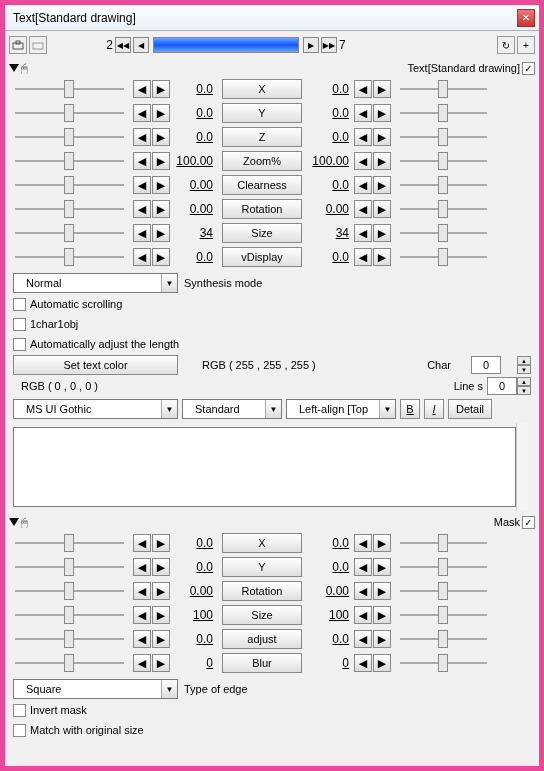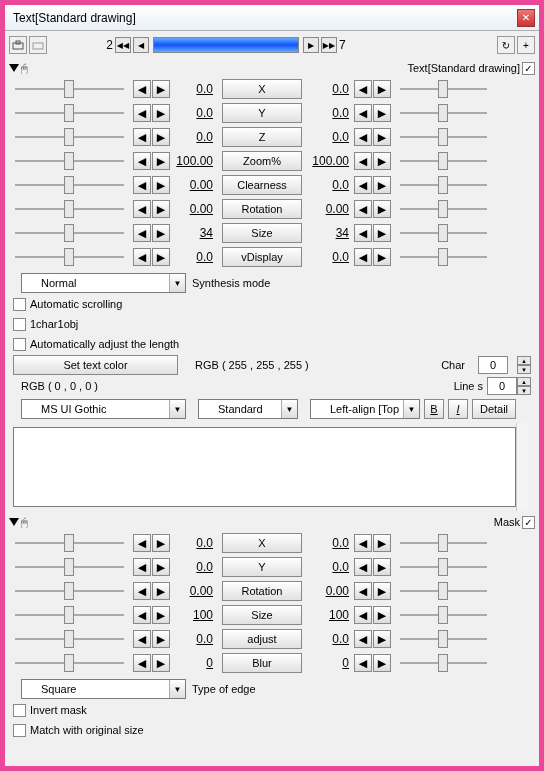--- a/index.html
+++ b/index.html
@@ -22,21 +22,21 @@
 .section-label { margin-left: auto; font-size: 11px; }
 .chk { width: 13px; height: 13px; border: 1px solid #888; background: #fff; display:flex; align-items:center; justify-content:center; font-size:10px; cursor:pointer; }
 .param-row { display:flex; align-items:center; height:24px; gap:1px; }
 .slider { width: 121px; height: 18px; position:relative; margin-right:2px; }
 .slider-r { width: 99px; }
 .slider-track { position:absolute; left:6px; right:6px; top:8px; height:2px; background:#aaa; }
 .slider-thumb { position:absolute; width:10px; height:18px; background:#e8e8e8; border:1px solid #888; top:0; }
 .steps { width:18px; height:18px; border:1px solid #888; background:linear-gradient(#fff,#ddd); display:flex; align-items:center; justify-content:center; cursor:pointer; }
 .val { width:46px; text-align:right; font-size:12px; text-decoration:underline; color:#000000; padding-right:4px; cursor:pointer; }
 .pbtn { width:80px; height:20px; border:1px solid #888; background:linear-gradient(#fff,#e0e0e0); text-align:center; font-size:11px; line-height:18px; cursor:pointer; margin:0 4px; }
-.combo { height:20px; border:1px solid #7a7a7a; background:#fff; display:flex; align-items:center; font-size:11px; padding-left:19px; cursor:pointer;margin-left:8px; }
+.combo { height:20px; border:1px solid #7a7a7a; background:#fff; display:flex; align-items:center; font-size:11px; padding-left:12px; cursor:pointer; }
 .combo-arrow { width:16px; height:18px; border-left:1px solid #aaa; background:linear-gradient(#fff,#ddd); display:flex; align-items:center; justify-content:center; font-size:8px; margin-left:auto; }
 .plain-label { font-size:11px; margin-left:6px; }
 .chk-row { display:flex; align-items:center; height:18px; gap:4px; margin:2px 0 2px 4px; }
 .btn { height:20px; border:1px solid #888; background:linear-gradient(#fff,#e0e0e0); font-size:11px; text-align:center; line-height:18px; cursor:pointer; }
 .rgb-label { font-size:11px; margin-left:8px; }
 .num-field { width:30px; height:18px; border:1px solid #888; background:#fff; text-align:center; font-size:11px; line-height:16px; }
 .spin { width:14px; display:flex; flex-direction:column; }
 .spin-b { width:14px; height:9px; border:1px solid #888; background:#e8e8e8; font-size:6px; display:flex; align-items:center; justify-content:center; cursor:pointer; }
 .textarea { width: 503px; height: 80px; border:1px solid #7a7a7a; background:#fff; margin:4px 0 4px 4px; }
 .sbar { width:12px; border-left:1px solid #ccc; background:#f4f4f4; }
@@ -237,21 +237,21 @@
       </div>
     <div class="chk-row">
         <div class="chk"></div>
         <span>1char1obj</span>
       </div>
     <div class="chk-row">
         <div class="chk"></div>
         <span>Automatically adjust the length</span>
       </div>
 
-    <div style="display:flex;align-items:center;margin:2px 4px;gap:9px">
+    <div style="display:flex;align-items:center;margin:2px 4px;gap:16px">
       <div class="btn" style="width:165px">Set text color</div>
       <span class="rgb-label">RGB ( 255 , 255 , 255 )</span>
       <span style="flex:1"></span>
       <span>Char</span>
       <div class="num-field" style="margin-left:4px">0</div>
       <div class="spin">
           <div class="spin-b">▲</div>
           <div class="spin-b">▼</div>
         </div>
     </div>

